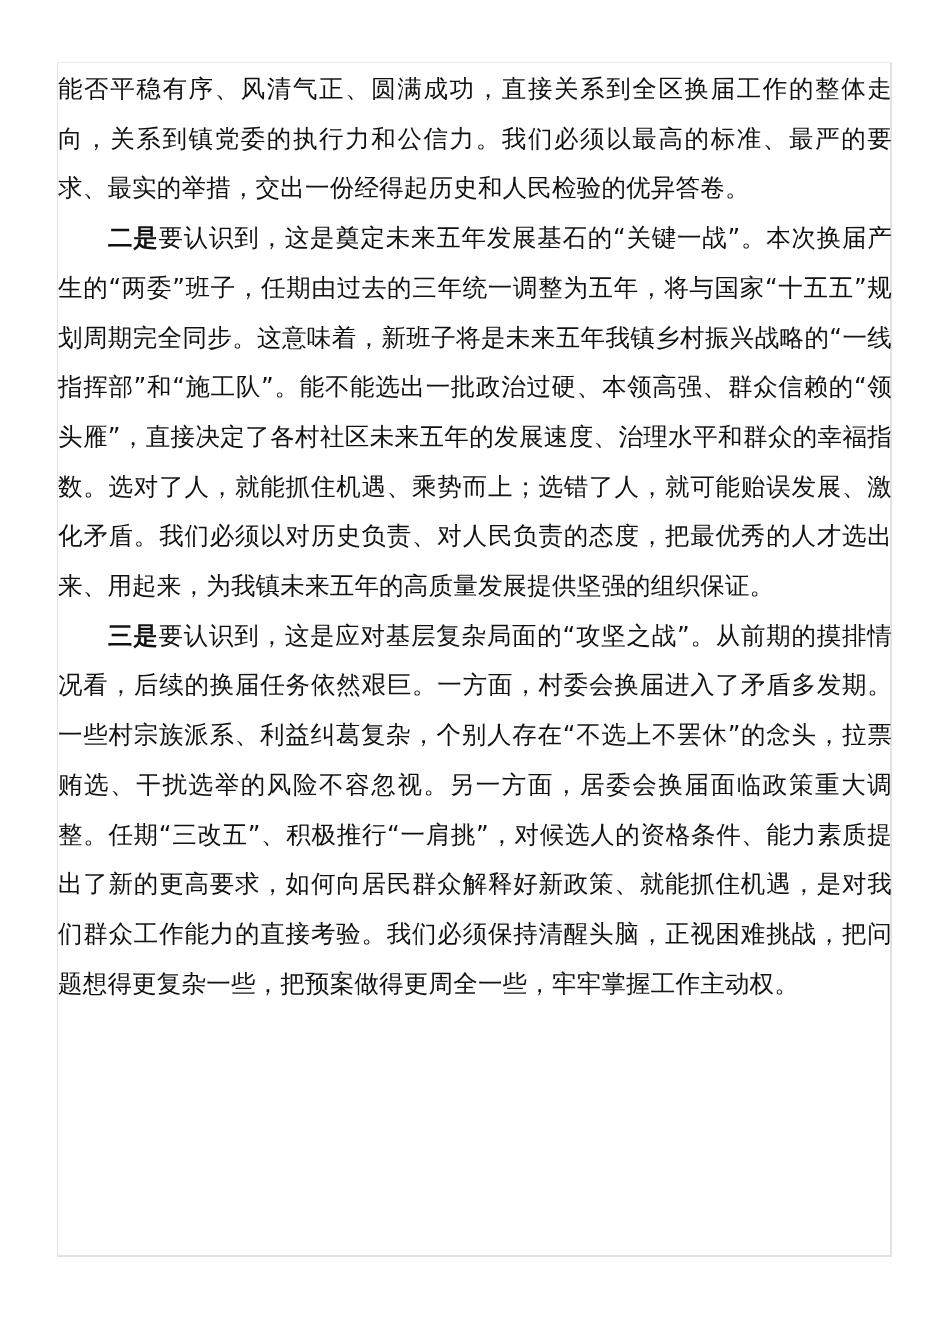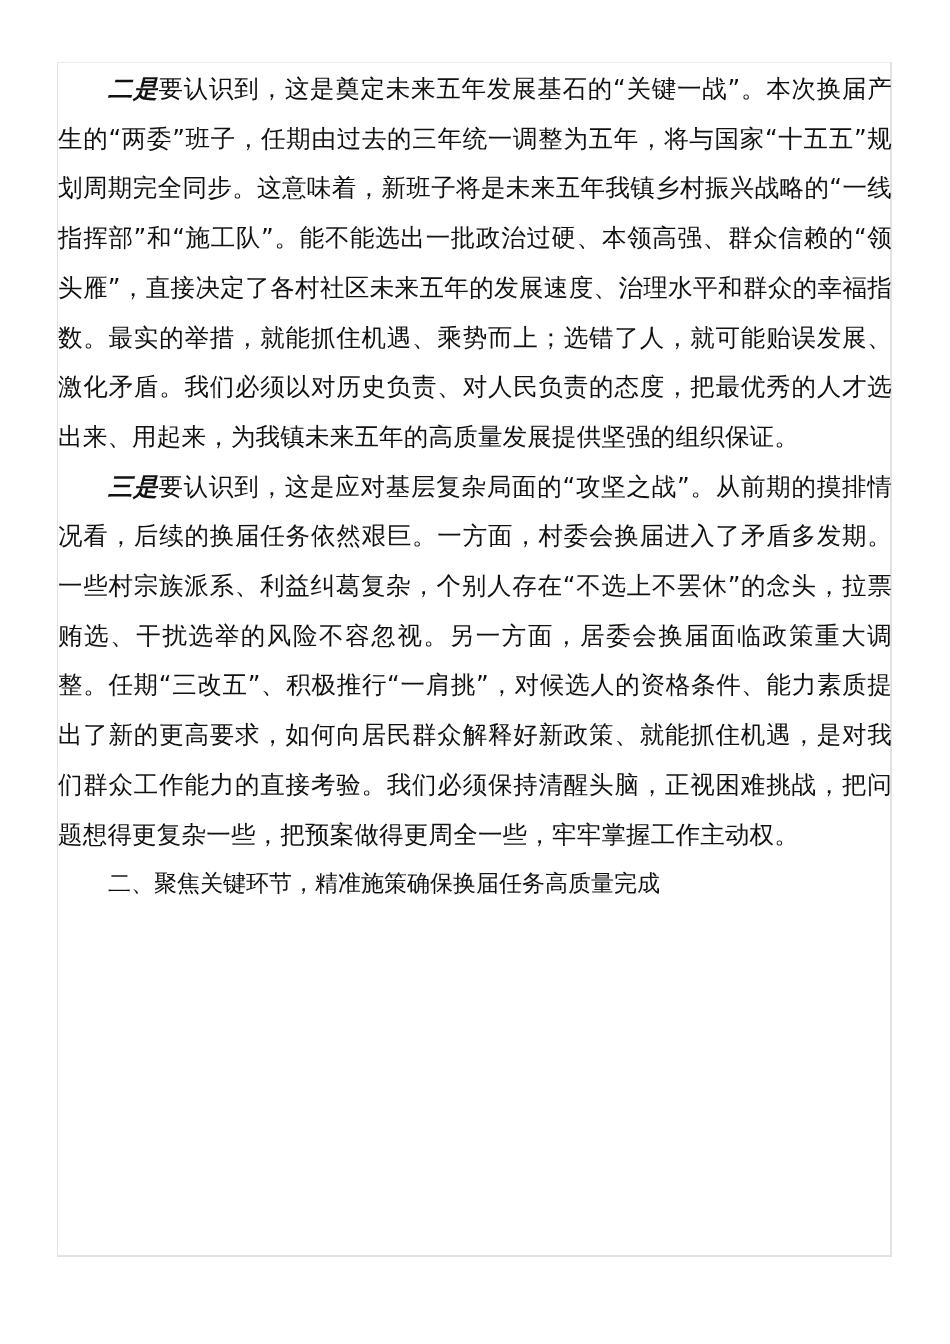--- a/index.html
+++ b/index.html
@@ -19,33 +19,35 @@
     left: 58px; top: 64px;
     width: 834px;
     font-family: "DejaVu Sans", "Liberation Sans", sans-serif;
     font-size: 24.5px;
     line-height: 49.7px;
     color: #111111;
     letter-spacing: 0.2px;
   }
   .content p { margin: 0; text-align: justify; text-align-last: left; }
   .indent { text-indent: 50px; }
-  .bold { font-weight: bold; font-style: italic; }
+  .bold { font-weight: bold; }
   .heading { font-size: 23px; letter-spacing: 0px; }
 </style>
 </head>
 <body>
 
 <div class="page-frame"></div>
 
 <div class="content">
+  <p>
+    <span>能否平稳有序、风清气正、圆满成功，直接关系到全区换届工作的整体走向，关系到镇党委的执行力和公信力。我们必须以最高的标准、最严的要求、最实的举措，交出一份经得起历史和人民检验的优异答卷。</span>
+  </p>
 
   <p class="indent">
-    <span class="bold">二是</span><span>要认识到，这是奠定未来五年发展基石的“关键一战”。本次换届产生的“两委”班子，任期由过去的三年统一调整为五年，将与国家“十五五”规划周期完全同步。这意味着，新班子将是未来五年我镇乡村振兴战略的“一线指挥部”和“施工队”。能不能选出一批政治过硬、本领高强、群众信赖的“领头雁”，直接决定了各村社区未来五年的发展速度、治理水平和群众的幸福指数。最实的举措，就能抓住机遇、乘势而上；选错了人，就可能贻误发展、激化矛盾。我们必须以对历史负责、对人民负责的态度，把最优秀的人才选出来、用起来，为我镇未来五年的高质量发展提供坚强的组织保证。</span>
+    <span class="bold">二是</span><span>要认识到，这是奠定未来五年发展基石的“关键一战”。本次换届产生的“两委”班子，任期由过去的三年统一调整为五年，将与国家“十五五”规划周期完全同步。这意味着，新班子将是未来五年我镇乡村振兴战略的“一线指挥部”和“施工队”。能不能选出一批政治过硬、本领高强、群众信赖的“领头雁”，直接决定了各村社区未来五年的发展速度、治理水平和群众的幸福指数。选对了人，就能抓住机遇、乘势而上；选错了人，就可能贻误发展、激化矛盾。我们必须以对历史负责、对人民负责的态度，把最优秀的人才选出来、用起来，为我镇未来五年的高质量发展提供坚强的组织保证。</span>
   </p>
 
   <p class="indent">
     <span class="bold">三是</span><span>要认识到，这是应对基层复杂局面的“攻坚之战”。从前期的摸排情况看，后续的换届任务依然艰巨。一方面，村委会换届进入了矛盾多发期。一些村宗族派系、利益纠葛复杂，个别人存在“不选上不罢休”的念头，拉票贿选、干扰选举的风险不容忽视。另一方面，居委会换届面临政策重大调整。任期“三改五”、积极推行“一肩挑”，对候选人的资格条件、能力素质提出了新的更高要求，如何向居民群众解释好新政策、就能抓住机遇，是对我们群众工作能力的直接考验。我们必须保持清醒头脑，正视困难挑战，把问题想得更复杂一些，把预案做得更周全一些，牢牢掌握工作主动权。</span>
   </p>
 
-  <p class="indent heading">二、聚焦关键环节，精准施策确保换届任务高质量完成</p>
 
 </div>
 
 </body></html>

